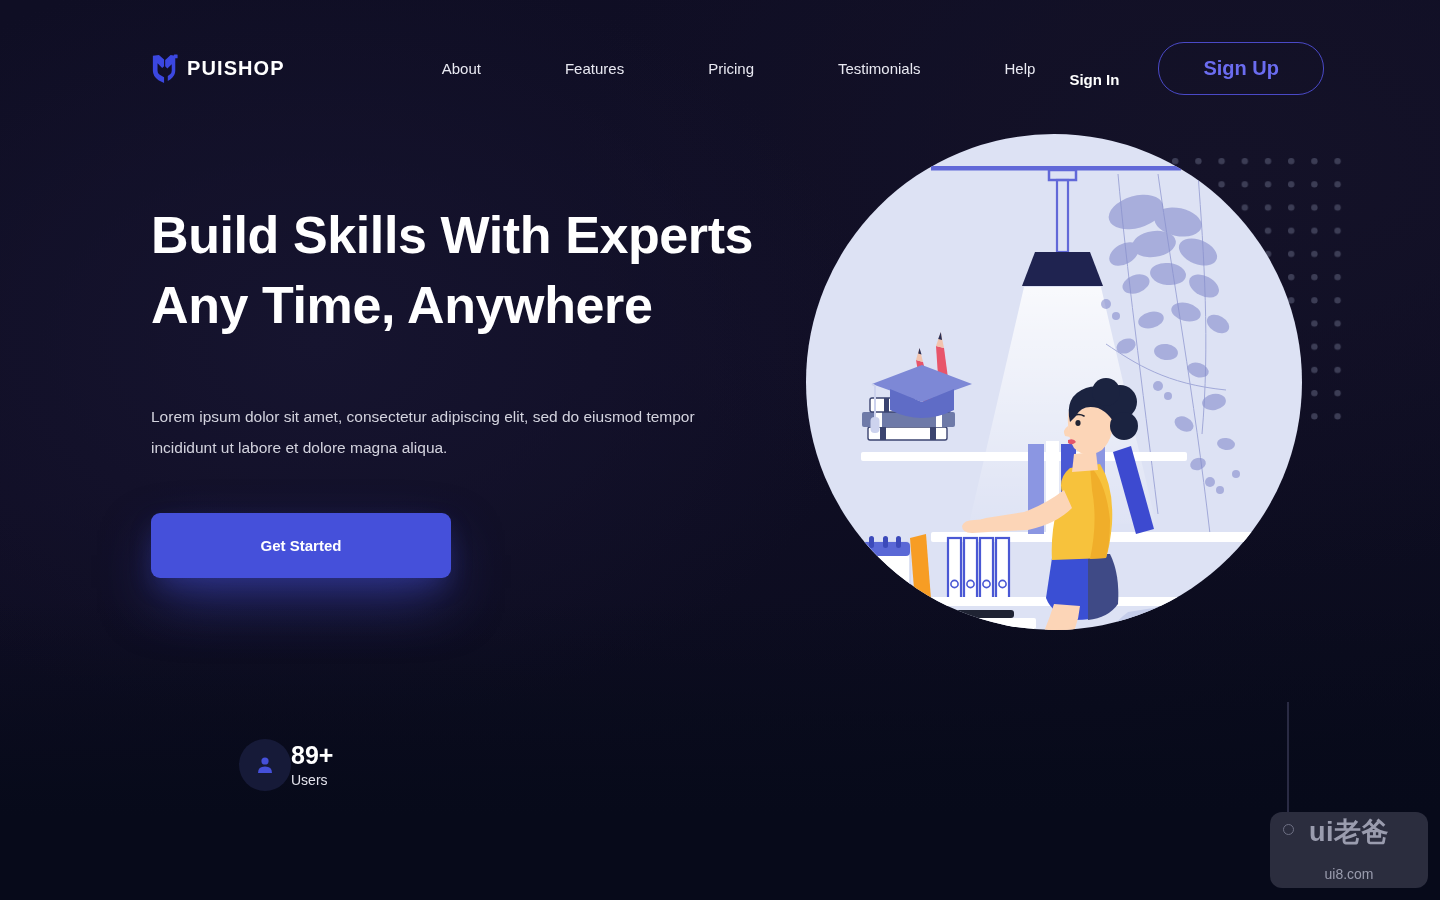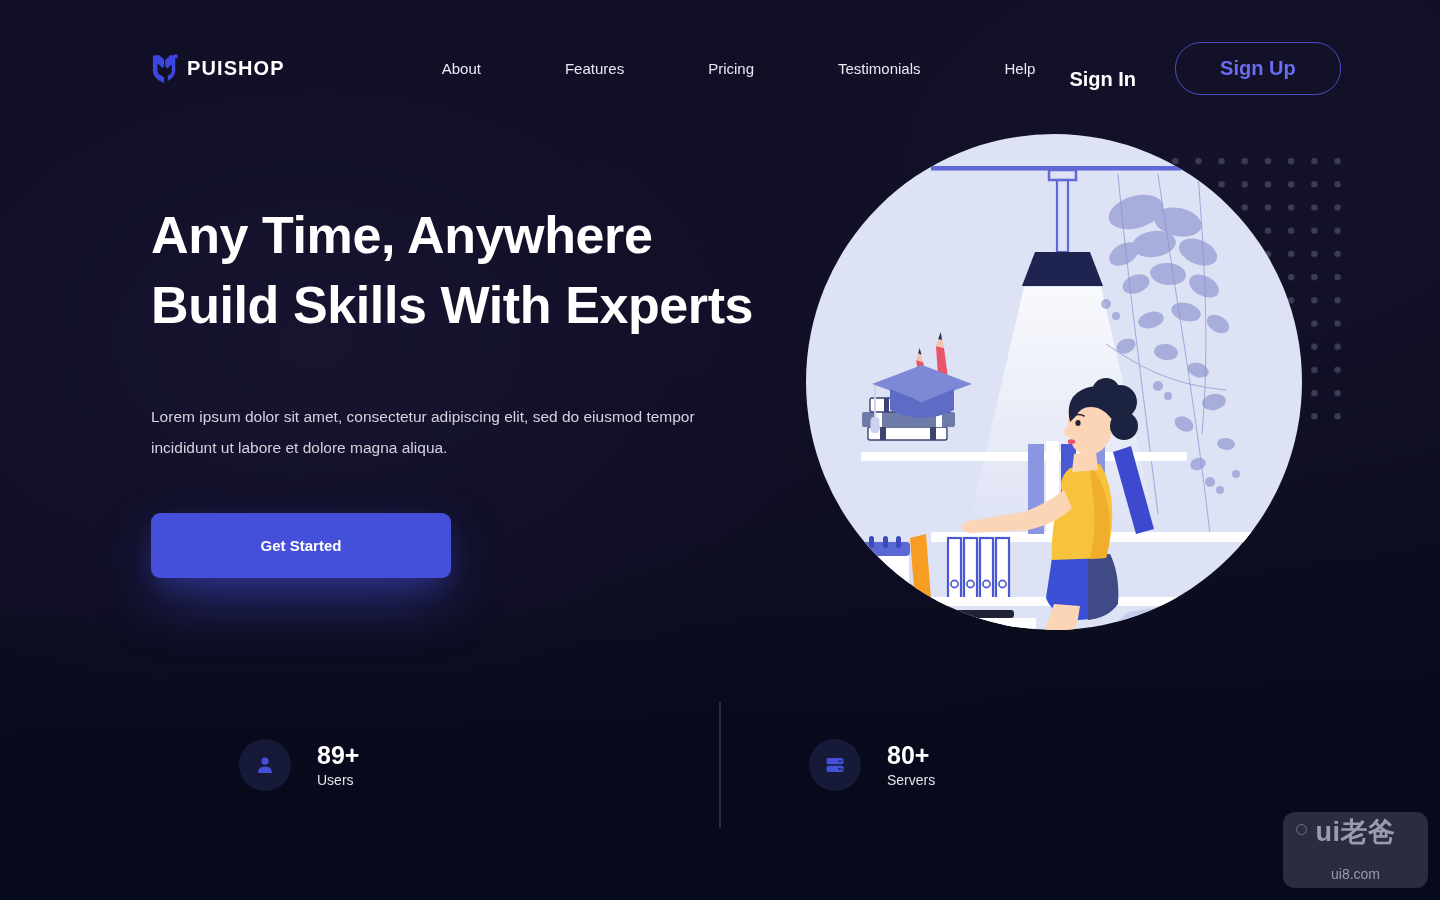--- a/index.html
+++ b/index.html
@@ -44,21 +44,21 @@
 
   .nav { display:flex; align-items:flex-end; gap:16px; margin-left:157px; }
   .nav-link {
     font-size:15px; color:#e9e9f2; text-decoration:none;
     padding:0 34px; white-space:nowrap; cursor:pointer;
   }
   .nav-link:first-child{ padding-left:0; }
 
   .auth { margin-left:auto; display:flex; align-items:center; gap:0; }
   .signin {
-    font-size:20px; font-weight:bold; color:#ffffff; cursor:pointer;
+    font-size:15px; font-weight:bold; color:#ffffff; cursor:pointer;
     padding-right:39px; white-space:nowrap;margin-top:22px;
   }
   .signup {
     font-size:20px; font-weight:bold; color:#6b6cf0;
     background:transparent;
     border:1.4px solid #4a49c7;
     border-radius:26px;
     padding:14px 44px;
     cursor:pointer; white-space:nowrap;
     font-family:inherit;
@@ -102,21 +102,21 @@
     position:absolute; left:806px; top:134px;
     width:496px; height:566px; z-index:10;
   }
 
   
   .stats {
     position:absolute; left:151px; right:151px; top:700px; height:130px;
     display:flex; align-items:center; z-index:30;
   }
   .stat {
-    flex:1 1 0; display:flex; align-items:center; gap:26px;
+    flex:1 1 0; display:flex; align-items:center; 
     padding-left:88px; position:relative;
   }
   .stat:nth-child(2){ padding-left:126px; }
   .stat:nth-child(3){ padding-left:96px; }
   .divider {
     width:1px; height:126px;
     background:#2a2b44; flex:0 0 1px;
   }
   .stat-icon {
     width:52px; height:52px; border-radius:50%;
@@ -124,21 +124,21 @@
     display:flex; align-items:center; justify-content:center;
     flex:0 0 52px;
   }
   .stat-text { display:flex; flex-direction:column; gap:5px; }
   .stat-value { font-size:25px; font-weight:bold; color:#ffffff; line-height:1; }
   .stat-label { font-size:14px; color:#e3e3ec; line-height:1; }
 
   
   .watermark {
     position:absolute; right:12px; bottom:12px;
-    width:145px; height:76px; border-radius:12px;
+    width:158px; height:76px; border-radius:12px;
     background:#2b2d3e;
     z-index:60;
     display:flex; flex-direction:column;
     align-items:center; justify-content:center; gap:17px;
   }
   .wm-dot {
     position:absolute; left:13px; top:12px;
     width:11px; height:11px; border-radius:50%;
     border:1.5px solid #6e7084;
   }
@@ -182,22 +182,22 @@
     </nav>
 
     <div class="auth">
       <span class="signin">Sign In</span>
       <button class="signup">Sign Up</button>
     </div>
   </div>
 
   <div class="hero-copy">
     <h1 class="headline">
+      <span>Build Skills With Experts</span>
       <span>Any Time, Anywhere</span>
-      <span>Build Skills With Experts</span>
     </h1>
     <p class="subcopy">
       <span>Lorem ipsum dolor sit amet, consectetur adipiscing elit, sed do eiusmod</span>
       <span>tempor incididunt ut labore et dolore magna aliqua.</span>
     </p>
     <button class="cta">Get Started</button>
   </div>
 
   <svg class="illus" viewBox="0 0 496 566" xmlns="http://www.w3.org/2000/svg">
     <defs>
@@ -403,36 +403,20 @@
         <span class="stat-value">89+</span>
         <span class="stat-label">Users</span>
       </div>
     </div>
 
     <div class="divider"></div>
 
 
     <div class="divider"></div>
 
-    <div class="stat">
-      <div class="stat-icon">
-        <svg width="22" height="22" viewBox="0 0 22 22" xmlns="http://www.w3.org/2000/svg">
-          <rect x="2.5" y="4" width="17" height="6.2" rx="2" fill="#4550da"></rect>
-          <rect x="2.5" y="11.8" width="17" height="6.2" rx="2" fill="#4550da"></rect>
-          <circle cx="15" cy="7.1" r="0.95" fill="#161a38"></circle>
-          <circle cx="17.4" cy="7.1" r="0.95" fill="#161a38"></circle>
-          <circle cx="15" cy="14.9" r="0.95" fill="#161a38"></circle>
-          <circle cx="17.4" cy="14.9" r="0.95" fill="#161a38"></circle>
-        </svg>
-      </div>
-      <div class="stat-text">
-        <span class="stat-value">80+</span>
-        <span class="stat-label">Servers</span>
-      </div>
-    </div>
   </div>
 
   <div class="watermark">
     <span class="wm-dot"></span>
     <span class="wm-main">ui老爸</span>
     <span class="wm-sub">ui8.com</span>
   </div>
 
 </div>
 

